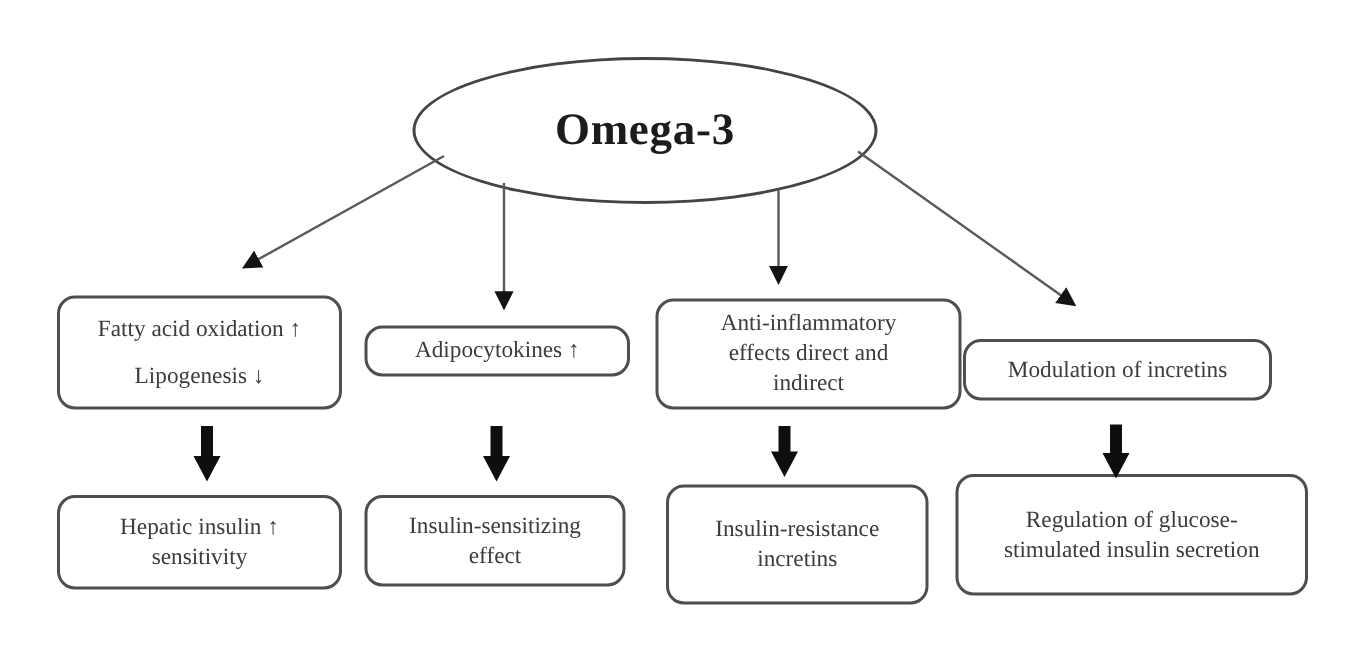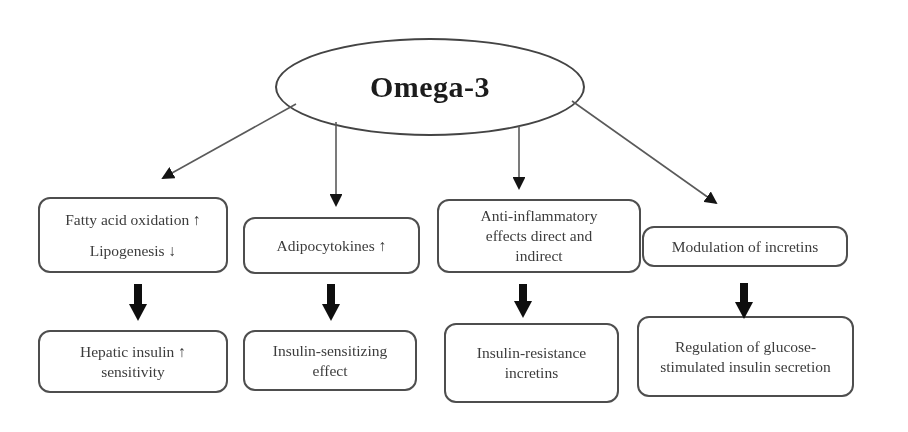--- a/index.html
+++ b/index.html
@@ -28,27 +28,27 @@
     border-radius:12px;
     background:#fff;
     display:flex; flex-direction:column; align-items:center; justify-content:center;
     text-align:center;
     color:var(--box_text,#3c3c3c);
     font-size:15.5px; line-height:1.28;
     padding:2px 6px;
   }
   .box.wide-gap { row-gap:11px; }
   .b1 { left:38px;  top:197px; width:190px; height:76px; }
-  .b2 { left:243px; top:217px; width:177px; height:57px; }
+  .b2 { left:243px; top:217px; width:177px; height:34px; }
   .b3 { left:437px; top:199px; width:204px; height:74px; }
   .b4 { left:642px; top:226px; width:206px; height:41px; }
   .b5 { left:38px;  top:330px; width:190px; height:63px; }
   .b6 { left:243px; top:330px; width:174px; height:61px; }
   .b7 { left:444px; top:323px; width:175px; height:80px; }
-  .b8 { left:637px; top:316px; width:217px; height:81px; }
+  .b8 { left:637px; top:316px; width:235px; height:81px; }
   svg.arrows {
     position:absolute; left:0; top:0; width:908px; height:432px;
     pointer-events:none;
   }
   line.thin  { stroke:var(--thin_arrow,#5a5a5a); stroke-width:1.6; }
   .head      { fill:var(--arrowhead,#141414); }
   line.thick { stroke:var(--thick_arrow,#0e0e0e); stroke-width:8; }
   polygon.thick-head { fill:var(--thick_arrow,#0e0e0e); }
 </style>
 </head>

